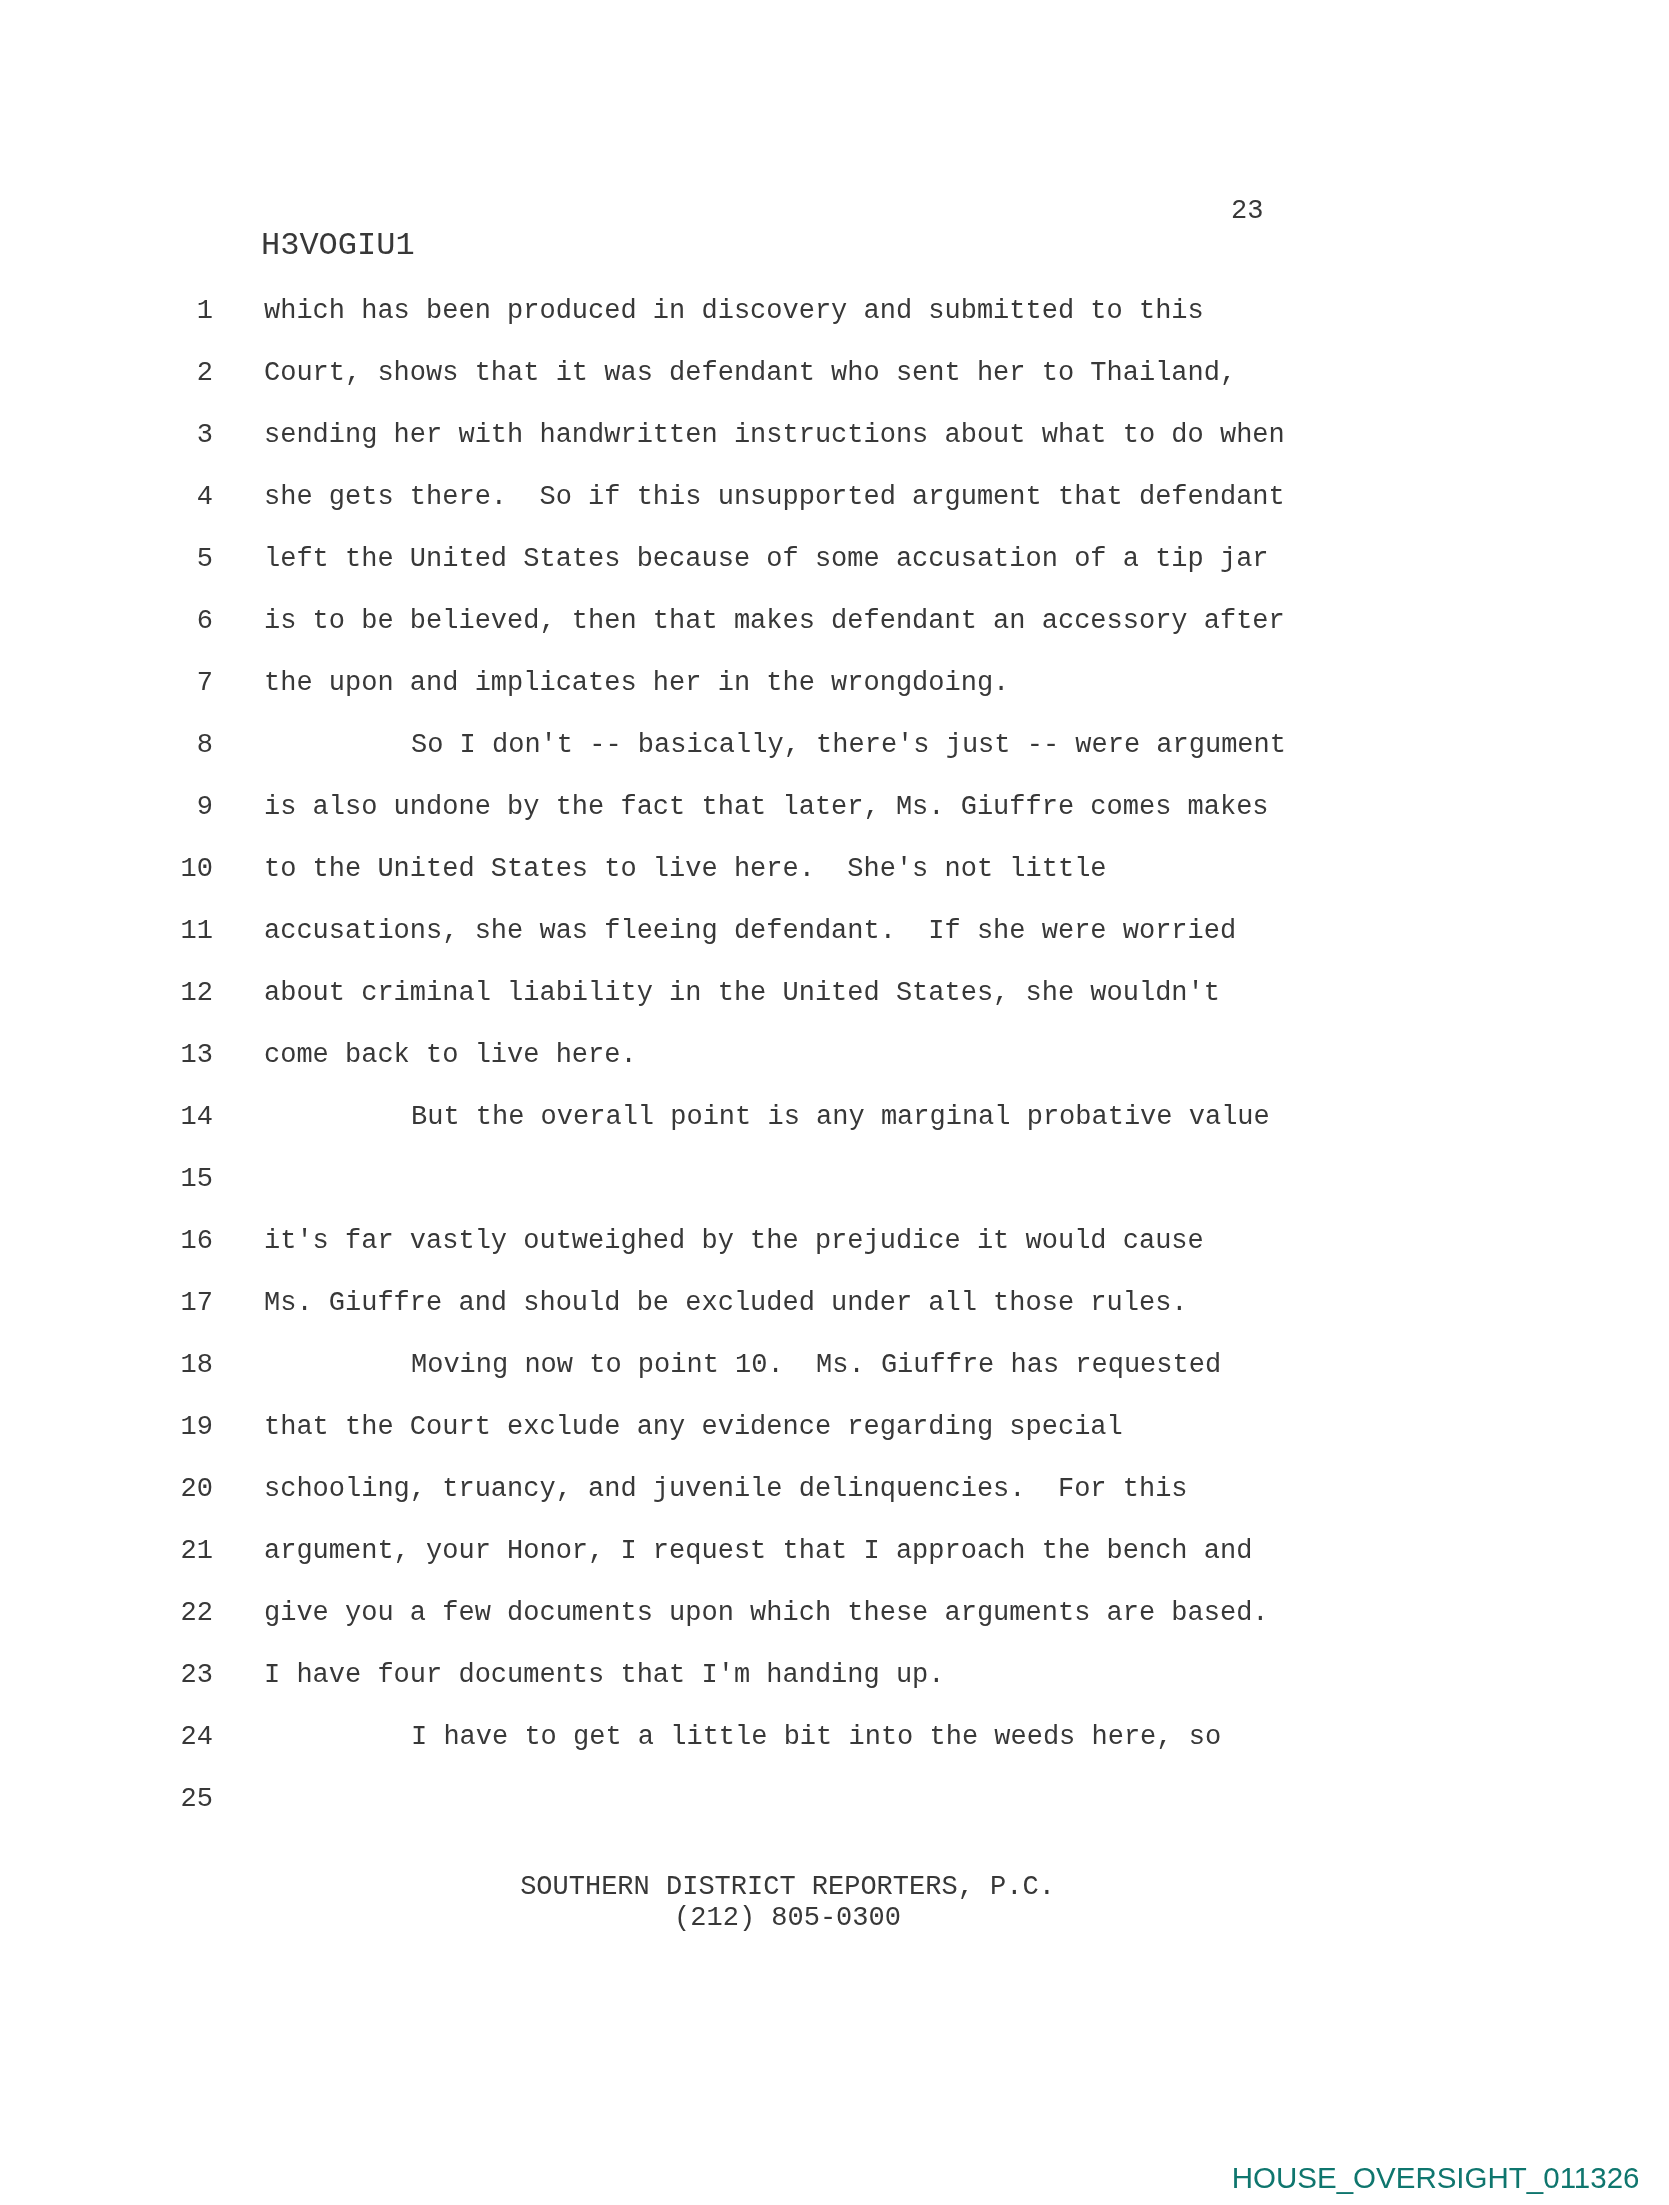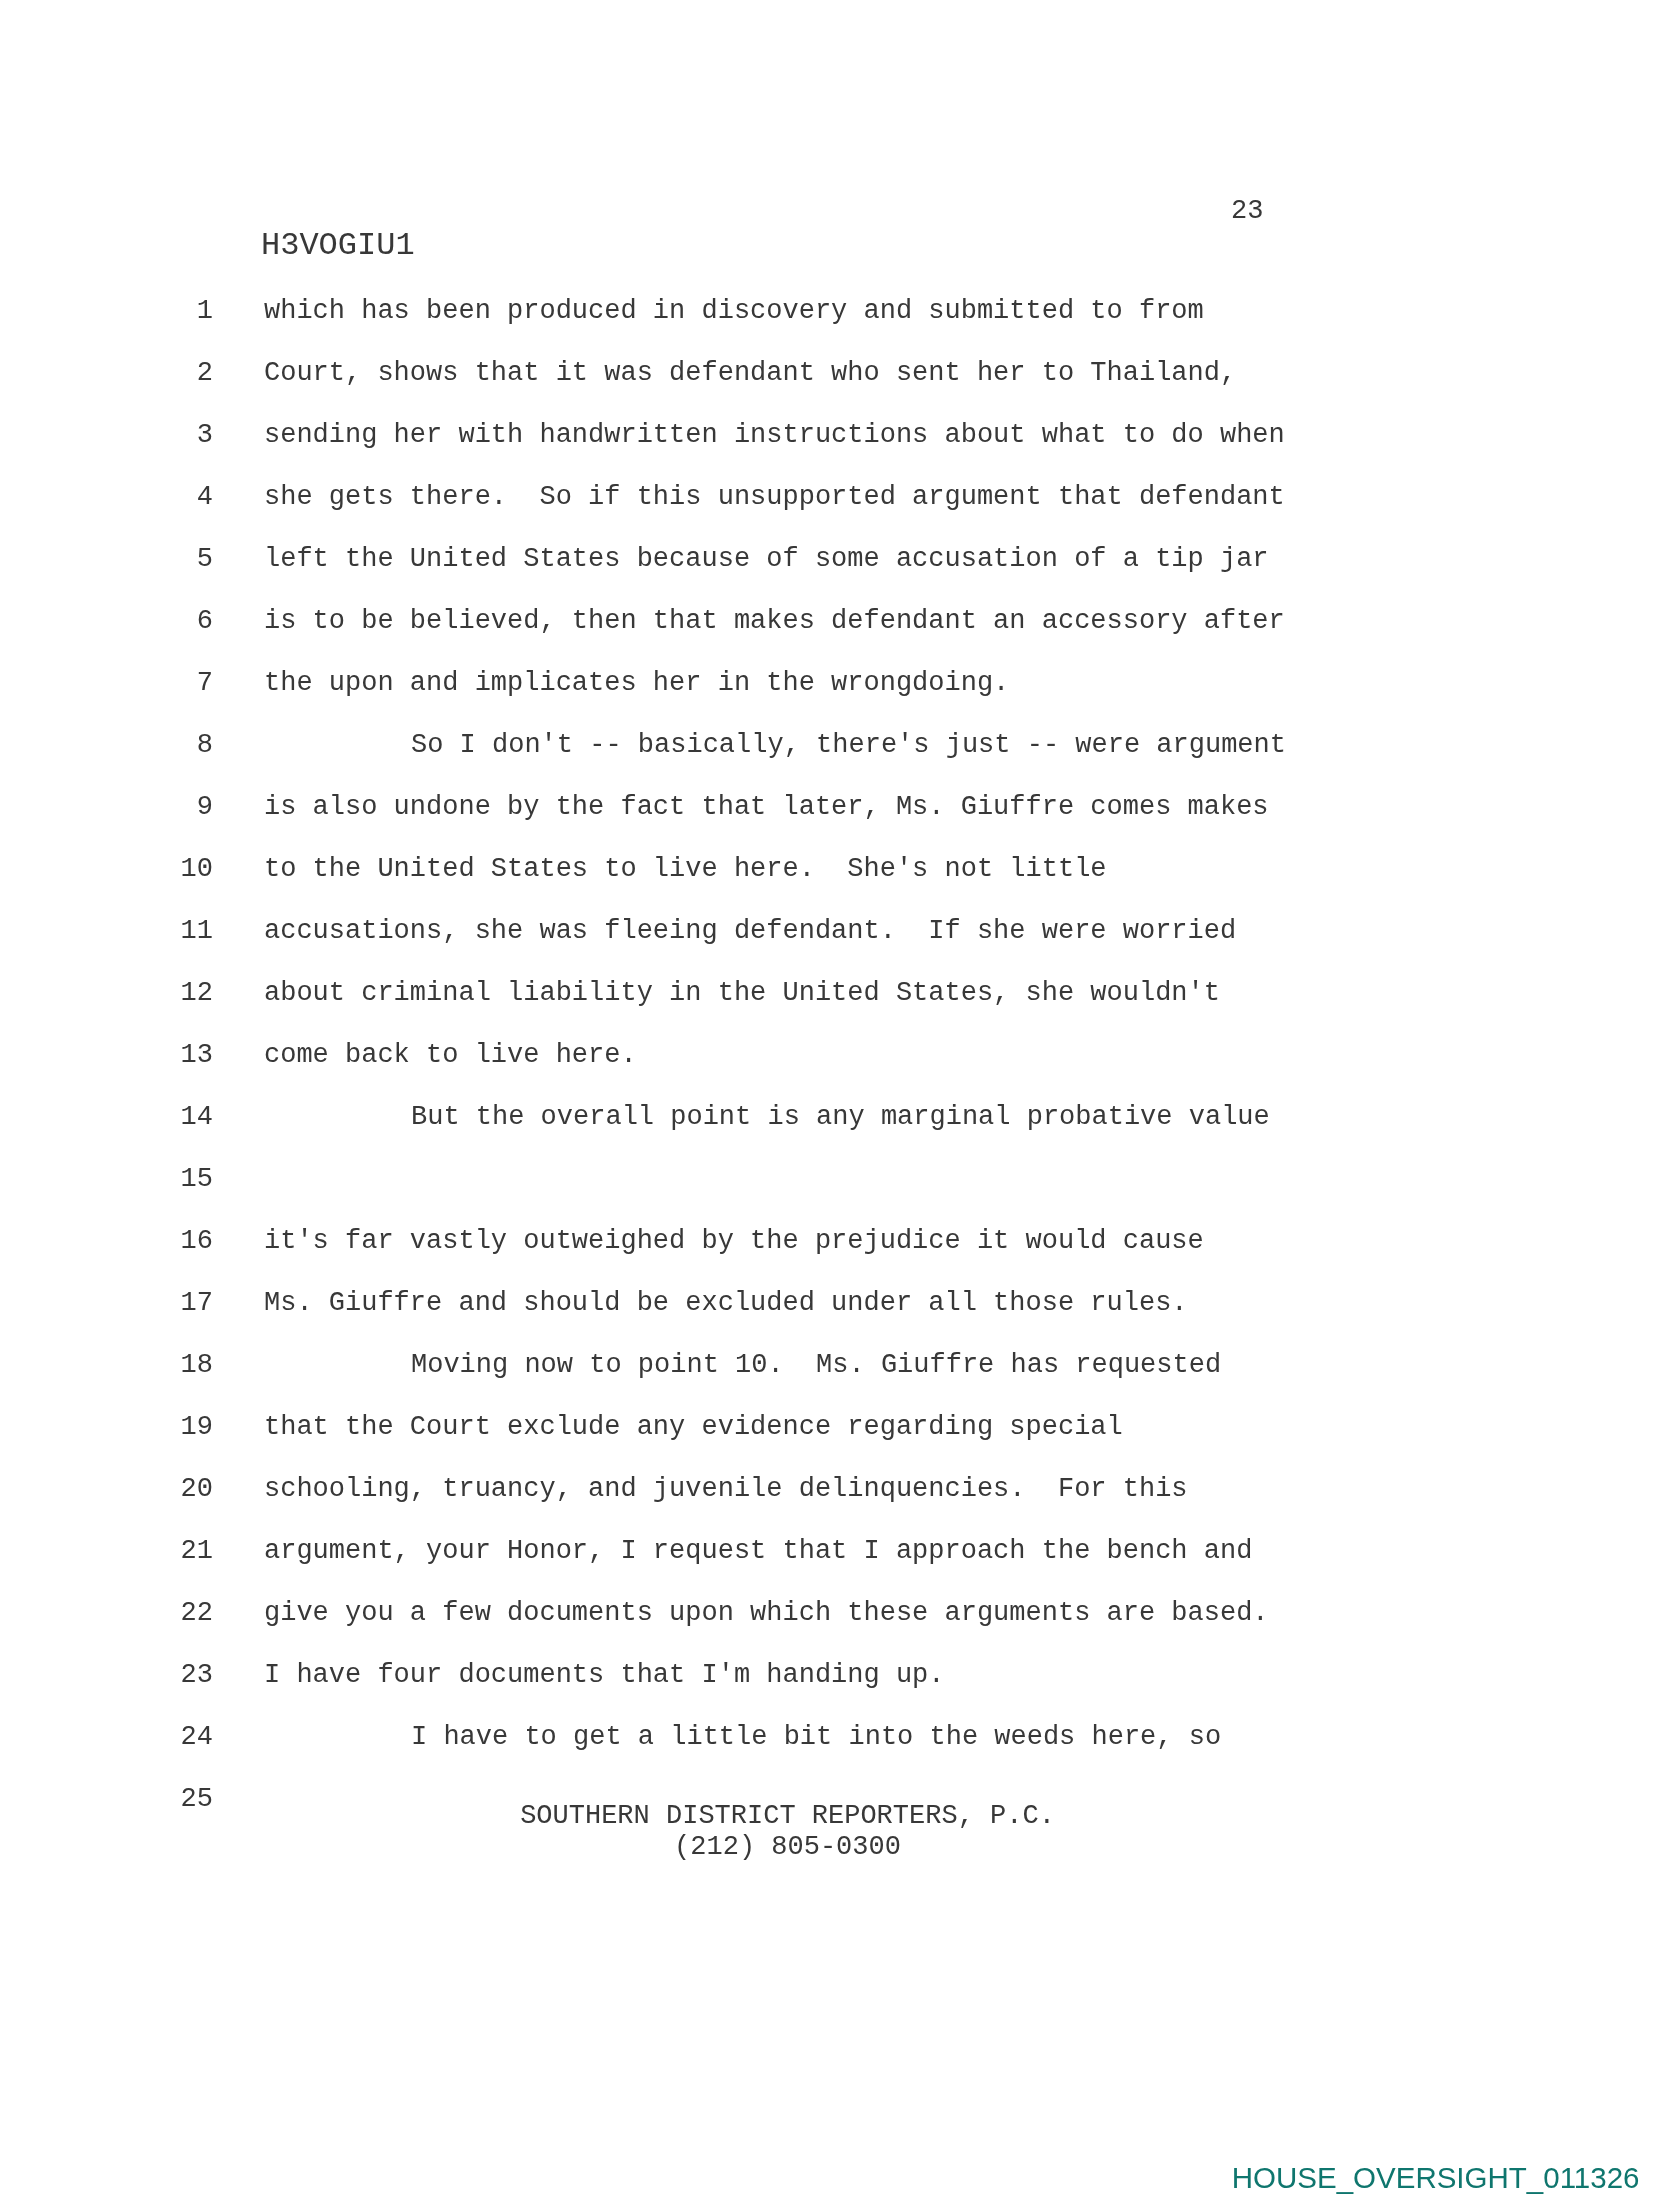--- a/index.html
+++ b/index.html
@@ -53,21 +53,21 @@
     padding-left: 51px;
     font-size: 27px;
     line-height: 62px;
     white-space: pre;
   }
   .line.indent .line-text {
     padding-left: 198px;
   }
   .footer {
     position: absolute;
-    top: 1801px;
+    top: 1872px;
     left: 264px;
     width: 1047px;
     text-align: center;
   }
   .footer div {
     font-size: 27px;
     line-height: 31px;
   }
   .watermark {
     position: absolute;
@@ -81,21 +81,21 @@
 </head>
 <body>
 
 <div class="page-number">23</div>
 
 <div class="header-id">H3VOGIU1</div>
 
 <div class="lines">
     <div class="line">
       <span class="line-num">1</span>
-      <span class="line-text">which has been produced in discovery and submitted to from</span>
+      <span class="line-text">which has been produced in discovery and submitted to this</span>
     </div>
     <div class="line">
       <span class="line-num">2</span>
       <span class="line-text">Court, shows that it was defendant who sent her to Thailand,</span>
     </div>
     <div class="line">
       <span class="line-num">3</span>
       <span class="line-text">sending her with handwritten instructions about what to do when</span>
     </div>
     <div class="line">

